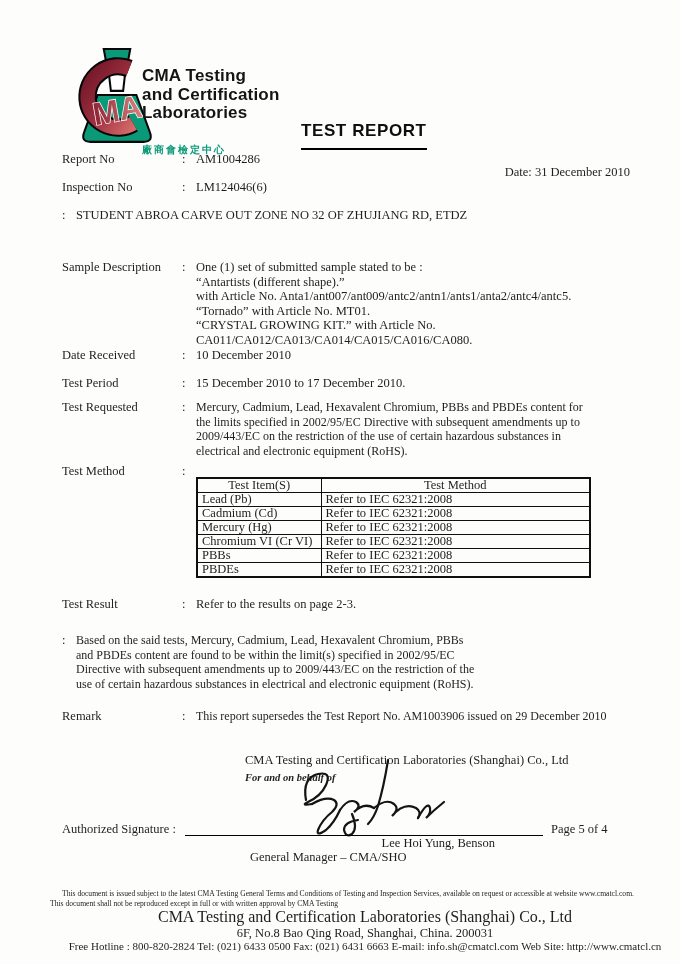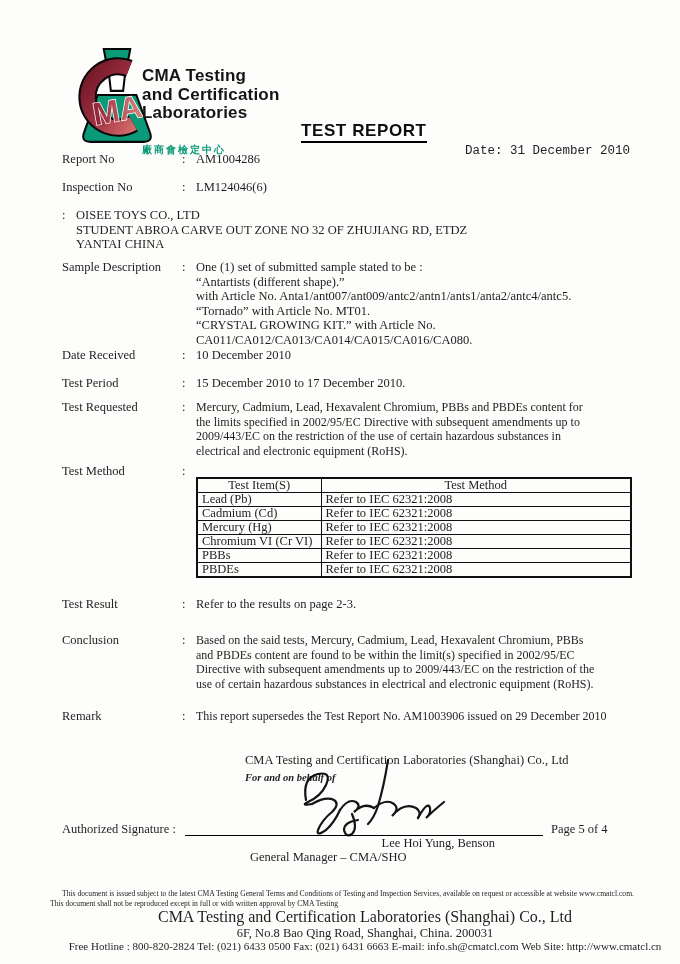--- a/index.html
+++ b/index.html
@@ -9,33 +9,33 @@
     background:#fdfdfc; color:#1e1e1e; overflow:hidden;
   }
   
   .logo-svg { position:absolute; left:66px; top:46px; width:102px; height:102px; }
   .logo-text { position:absolute; left:142px; top:67px; font-family:"Liberation Sans", sans-serif; }
   .logo-text .ln { font-size:17px; font-weight:bold; line-height:18.5px; color:#141414; letter-spacing:0.2px; }
   .logo-text .cn { margin-top:20px; font-size:10px; font-weight:bold; color:#0b9a78; letter-spacing:2px; }
   .report-title {
     position:absolute; left:301px; top:121px;
     font-family:"Liberation Sans", sans-serif; font-size:17px; font-weight:bold;
-    letter-spacing:0.6px; border-bottom:2px solid #000; padding-bottom:0; color:#0e0e0e;
+    letter-spacing:0.6px; border-bottom:2px solid #000; padding-bottom:7px; color:#0e0e0e;
   }
   
   .frow { position:absolute; left:62px; display:flex; font-size:12.5px; line-height:14.5px; }
   .lbl { width:120px; flex:0 0 120px; }
   .colon { width:14px; flex:0 0 14px; }
   .val { max-width:460px; }
   .val .line { white-space:nowrap; }
-  .date-right { position:absolute; top:144px; right:50px; font-size:12.5px;font-family:Liberation Mono, monospace; }
+  .date-right { position:absolute; top:165px; right:50px; font-size:12.5px; }
   .small-val { font-size:12px; line-height:14.5px; }
   
   .method-table {
-    position:absolute; left:196px; top:477px; width:436px;
+    position:absolute; left:196px; top:477px; width:395px;
     border-collapse:collapse; font-size:12.5px;
     border:2px solid #0f0f0f;
   }
   .method-table th, .method-table td {
     border:1px solid #0f0f0f; padding:0 4px; height:13.5px; line-height:13px;
     font-weight:normal; text-align:left;
   }
   .method-table th { text-align:center; }
   .method-table .c1 { width:124px; }
   
@@ -102,23 +102,21 @@
 
   <div class="frow" style="top:180px">
     <span class="lbl">Inspection No</span>
     <span class="colon">:</span>
     <span class="val">LM124046(6)</span>
   </div>
 
   <div class="frow" style="top:208px">
     <span class="colon">:</span>
     <span class="val">
-      <div class="line">OISEE TOYS CO., LTD</div>
       <div class="line">STUDENT ABROA CARVE OUT ZONE NO 32 OF ZHUJIANG RD, ETDZ</div>
-      <div class="line">YANTAI CHINA</div>
     </span>
   </div>
 
   <div class="frow" style="top:260px">
     <span class="lbl">Sample Description</span>
     <span class="colon">:</span>
     <span class="val">
       <div class="line">One (1) set of submitted sample stated to be :</div>
       <div class="line">“Antartists (different shape).”</div>
       <div class="line">with Article No. Anta1/ant007/ant009/antc2/antn1/ants1/anta2/antc4/antc5.</div>
@@ -191,21 +189,20 @@
     </tbody>
   </table>
 
   <div class="frow" style="top:597px">
     <span class="lbl">Test Result</span>
     <span class="colon">:</span>
     <span class="val">Refer to the results on page 2-3.</span>
   </div>
 
   <div class="frow" style="top:633px">
-    <span class="lbl">Conclusion</span>
     <span class="colon">:</span>
     <span class="val small-val">
       <div class="line">Based on the said tests, Mercury, Cadmium, Lead, Hexavalent Chromium, PBBs</div>
       <div class="line">and PBDEs content are found to be within the limit(s) specified in 2002/95/EC</div>
       <div class="line">Directive with subsequent amendments up to 2009/443/EC on the restriction of the</div>
       <div class="line">use of certain hazardous substances in electrical and electronic equipment (RoHS).</div>
     </span>
   </div>
 
   <div class="frow" style="top:709px">

